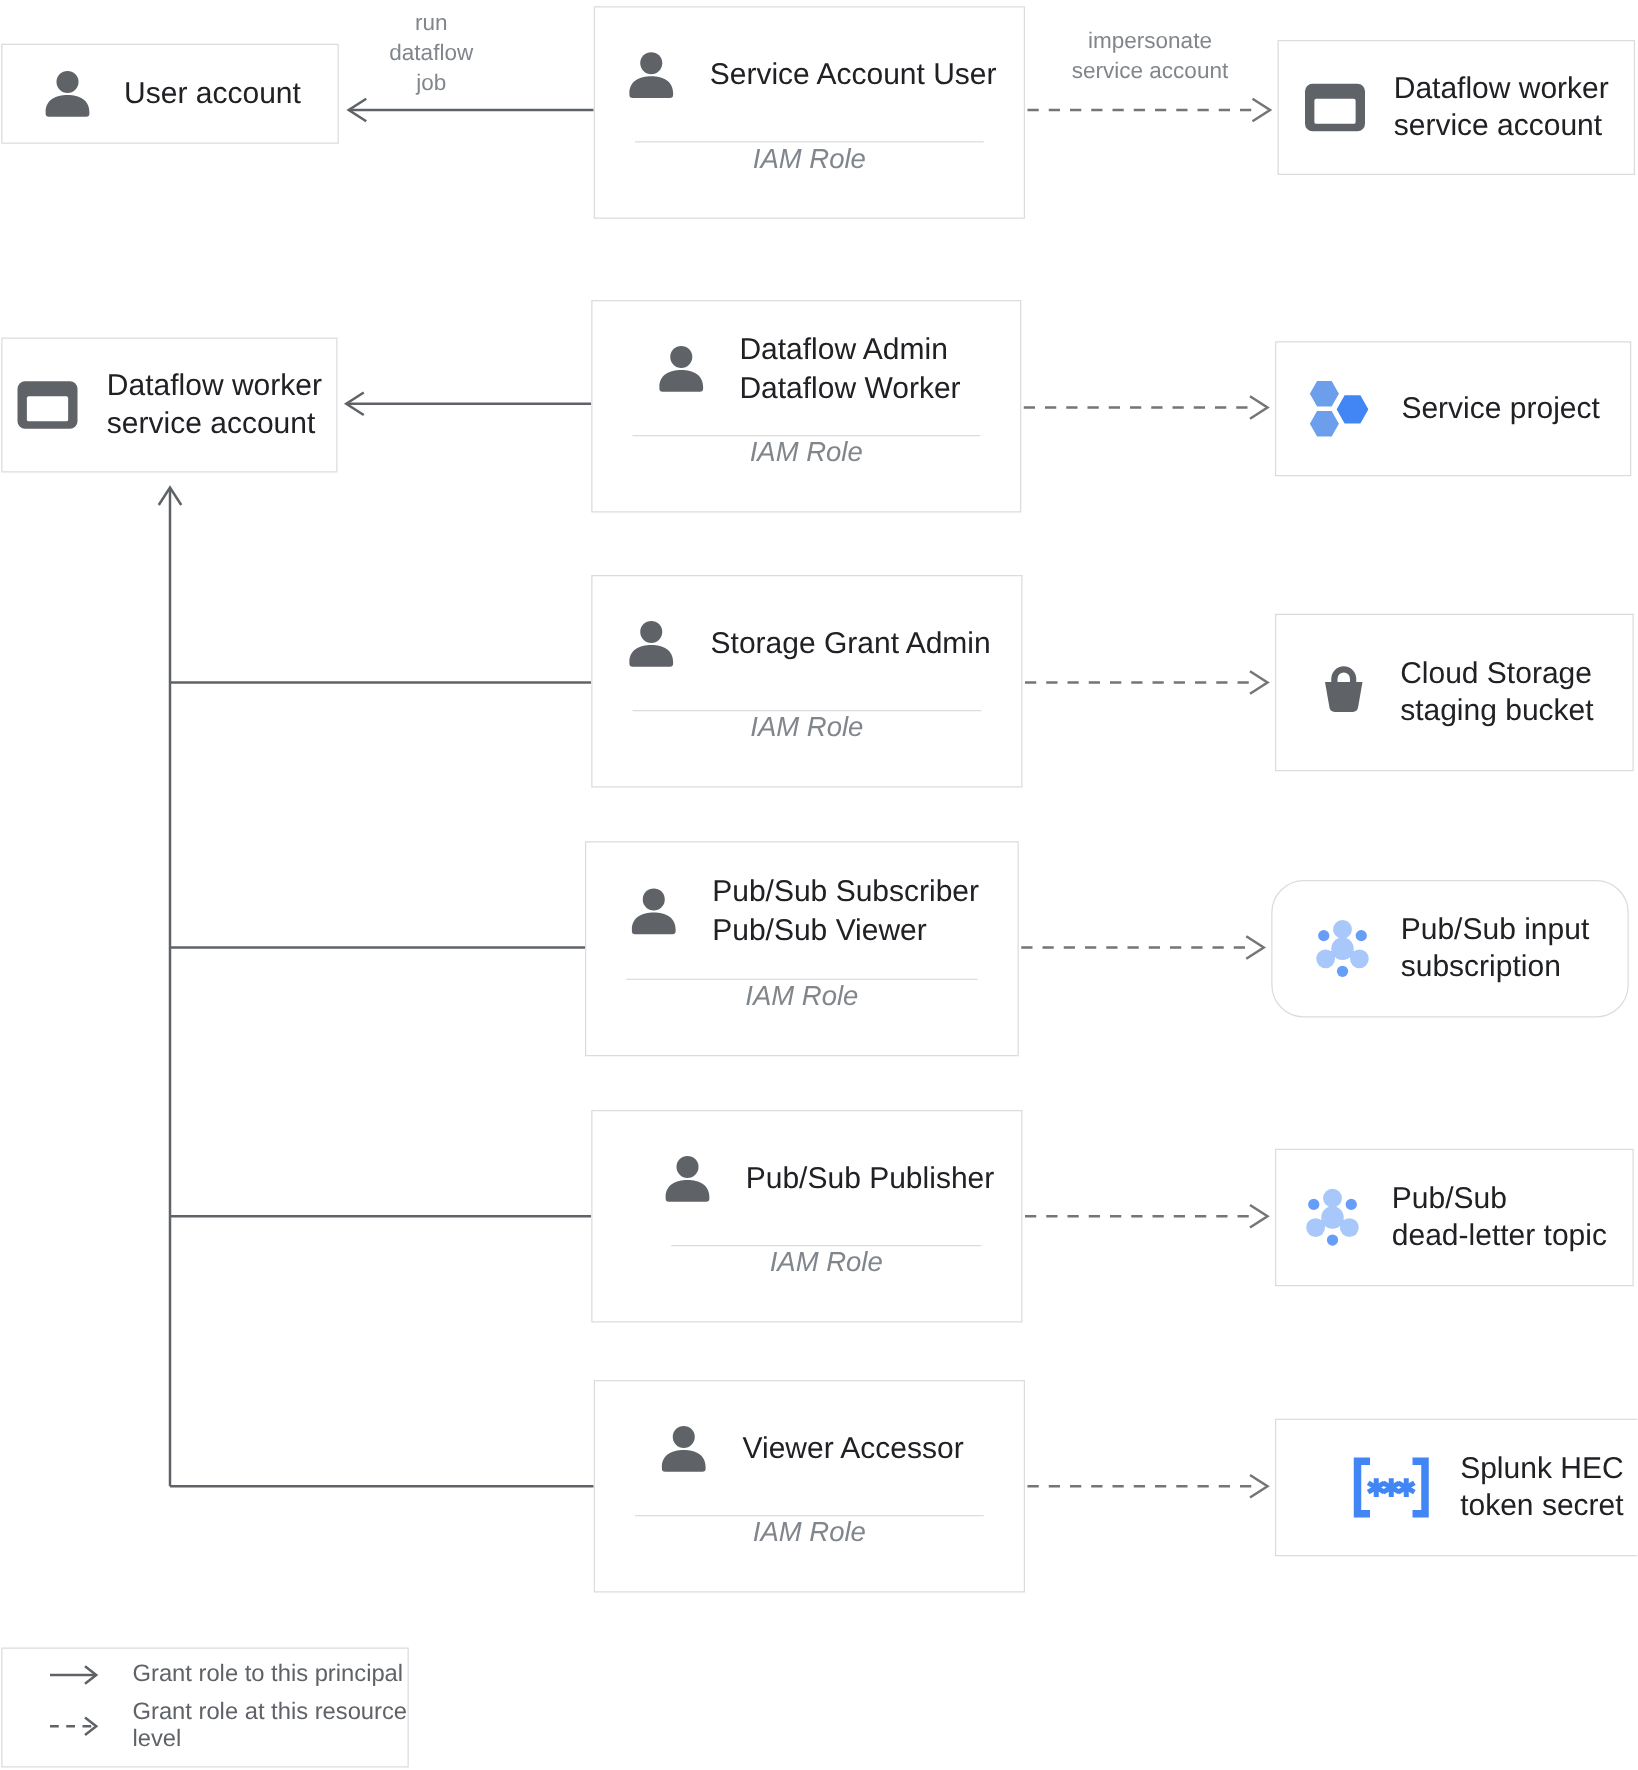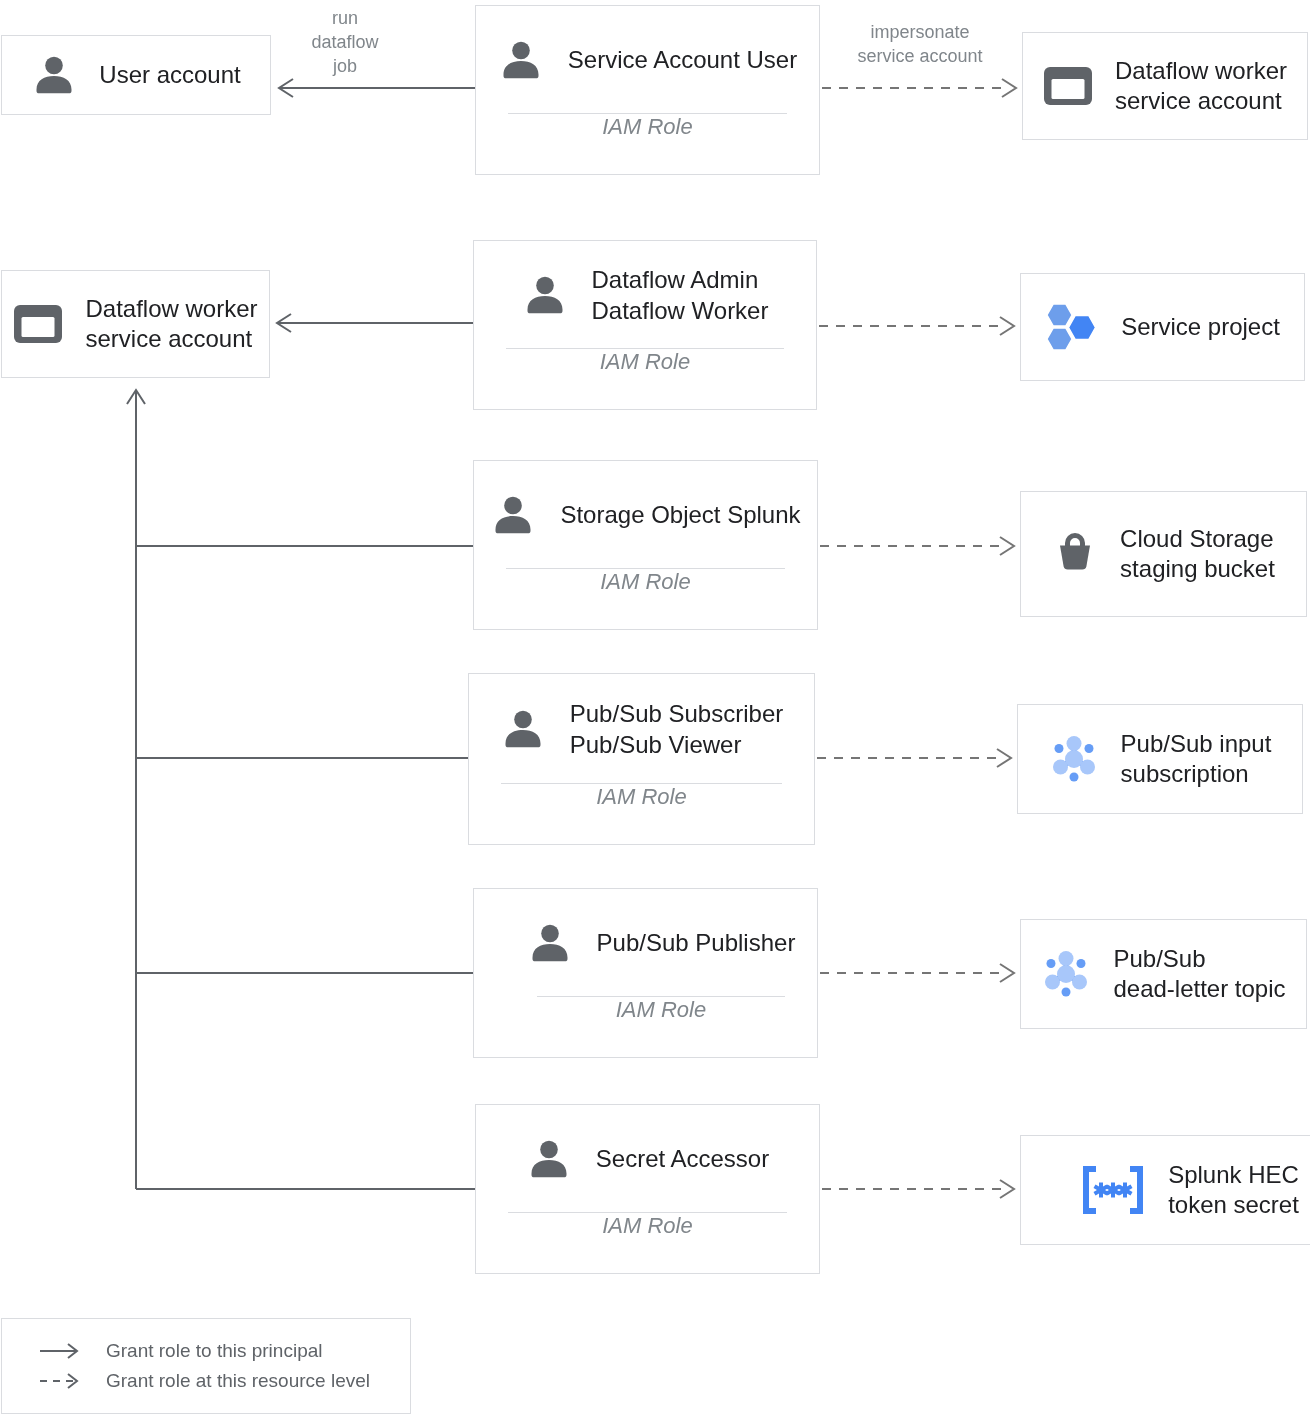--- a/index.html
+++ b/index.html
@@ -19,21 +19,21 @@
   .iam-main .node-label { line-height:31px; }
   .iam-divider { height:1px; background:#dadce0; margin:0 32px; }
   .iam-footer { height:60px; display:flex; align-items:flex-start; justify-content:center;
                 color:#80868b; font-size:22px;font-style:italic; }
 
   .icon { display:inline-flex; flex:none; }
 
   .edge-label { position:absolute; color:#80868b; font-size:18px; line-height:24px;
                 text-align:center; white-space:pre-line; }
 
-  .legend { position:absolute; left:1px; top:1318px; width:410px; height:96px;
+  .legend { position:absolute; left:1px; top:1318px; width:326px; height:96px;
             border:1px solid #dadce0; box-sizing:border-box; background:#fff;
             display:flex; flex-direction:column; justify-content:center; gap:8px; padding-left:36px; }
   .legend-row { display:flex; align-items:center; gap:20px; color:#5f6368; font-size:19px; }
 </style>
 </head>
 <body>
 
 <div id="canvas">
 
   <svg class="overlay">
@@ -150,21 +150,21 @@
   </div>
 
   <div class="node iam" style="left:473px; top:460px; width:345px; height:170px;">
     <div class="iam-main">
       <span class="icon">
         <svg width="46" height="46" viewBox="0 0 46 46">
           <circle cx="23" cy="13.5" r="8.8" fill="#5f6368"></circle>
           <path d="M5.5 37.5c0-9.5 8-13.5 17.5-13.5s17.5 4 17.5 13.5v1.2a2.6 2.6 0 0 1-2.6 2.6H8.1a2.6 2.6 0 0 1-2.6-2.6z" fill="#5f6368"></path>
         </svg>
       </span>
-      <span class="node-label prelines">Storage Object Splunk</span>
+      <span class="node-label prelines">Storage Grant Admin</span>
     </div>
     <div class="iam-divider"></div>
     <div class="iam-footer">IAM Role</div>
   </div>
 
   <div class="node resource" style="left:1020px; top:491px; width:287px; height:126px;">
     <span class="icon">
       <svg width="46" height="46" viewBox="0 0 46 46">
         <path d="M15.5 15v-3a7.5 7.5 0 0 1 15 0v3" fill="none" stroke="#5f6368" stroke-width="5"></path>
         <path d="M8 14.5h30l-3.6 20.7a4.2 4.2 0 0 1-4.1 3.3H15.7a4.2 4.2 0 0 1-4.1-3.3z" fill="#5f6368"></path>
@@ -182,21 +182,21 @@
           <path d="M5.5 37.5c0-9.5 8-13.5 17.5-13.5s17.5 4 17.5 13.5v1.2a2.6 2.6 0 0 1-2.6 2.6H8.1a2.6 2.6 0 0 1-2.6-2.6z" fill="#5f6368"></path>
         </svg>
       </span>
       <span class="node-label prelines">Pub/Sub Subscriber
 Pub/Sub Viewer</span>
     </div>
     <div class="iam-divider"></div>
     <div class="iam-footer">IAM Role</div>
   </div>
 
-  <div class="node resource" style="left:1017px; top:704px; width:286px; height:110px;">
+  <div class="node resource" style="left:1017px; top:704px; width:286px; height:110px;border-radius:26px;">
     <span class="icon">
       <svg width="50" height="50" viewBox="0 0 50 50">
         <g stroke="#4285f4" stroke-width="5">
           <line x1="25" y1="25" x2="25" y2="10"></line>
           <line x1="25" y1="25" x2="12" y2="32.5"></line>
           <line x1="25" y1="25" x2="38" y2="32.5"></line>
         </g>
         <circle cx="25" cy="9.5" r="7.5" fill="#a8c7fa"></circle>
         <circle cx="11.5" cy="33" r="7.5" fill="#a8c7fa"></circle>
         <circle cx="38.5" cy="33" r="7.5" fill="#a8c7fa"></circle>
@@ -246,21 +246,21 @@
   </div>
 
   <div class="node iam" style="left:475px; top:1104px; width:345px; height:170px;">
     <div class="iam-main">
       <span class="icon">
         <svg width="46" height="46" viewBox="0 0 46 46">
           <circle cx="23" cy="13.5" r="8.8" fill="#5f6368"></circle>
           <path d="M5.5 37.5c0-9.5 8-13.5 17.5-13.5s17.5 4 17.5 13.5v1.2a2.6 2.6 0 0 1-2.6 2.6H8.1a2.6 2.6 0 0 1-2.6-2.6z" fill="#5f6368"></path>
         </svg>
       </span>
-      <span class="node-label prelines">Secret Accessor</span>
+      <span class="node-label prelines">Viewer Accessor</span>
     </div>
     <div class="iam-divider"></div>
     <div class="iam-footer">IAM Role</div>
   </div>
 
   <div class="node resource" style="left:1020px; top:1135px; width:339px; height:110px;">
     <span class="icon">
       <svg width="66" height="56" viewBox="0 0 66 56">
         <g stroke="#4285f4" stroke-width="6" fill="none">
           <path d="M16 7H6v42h10"></path>

